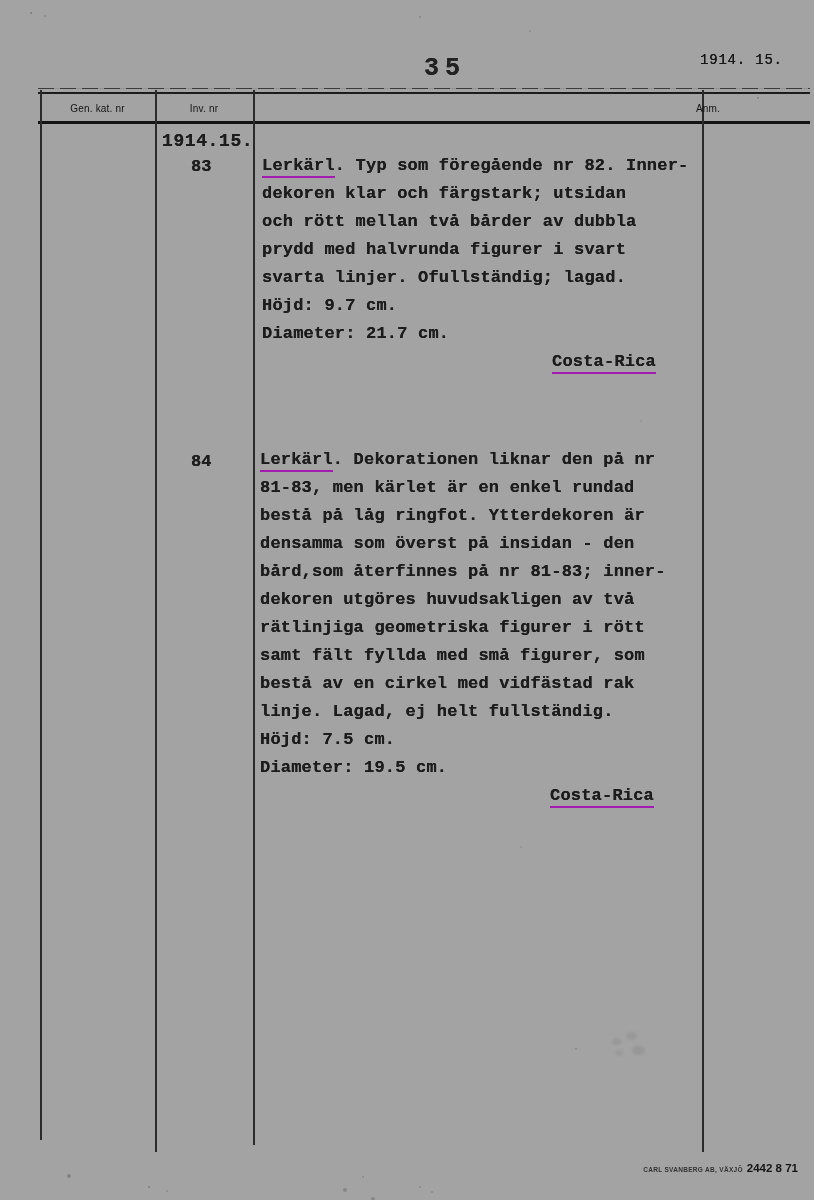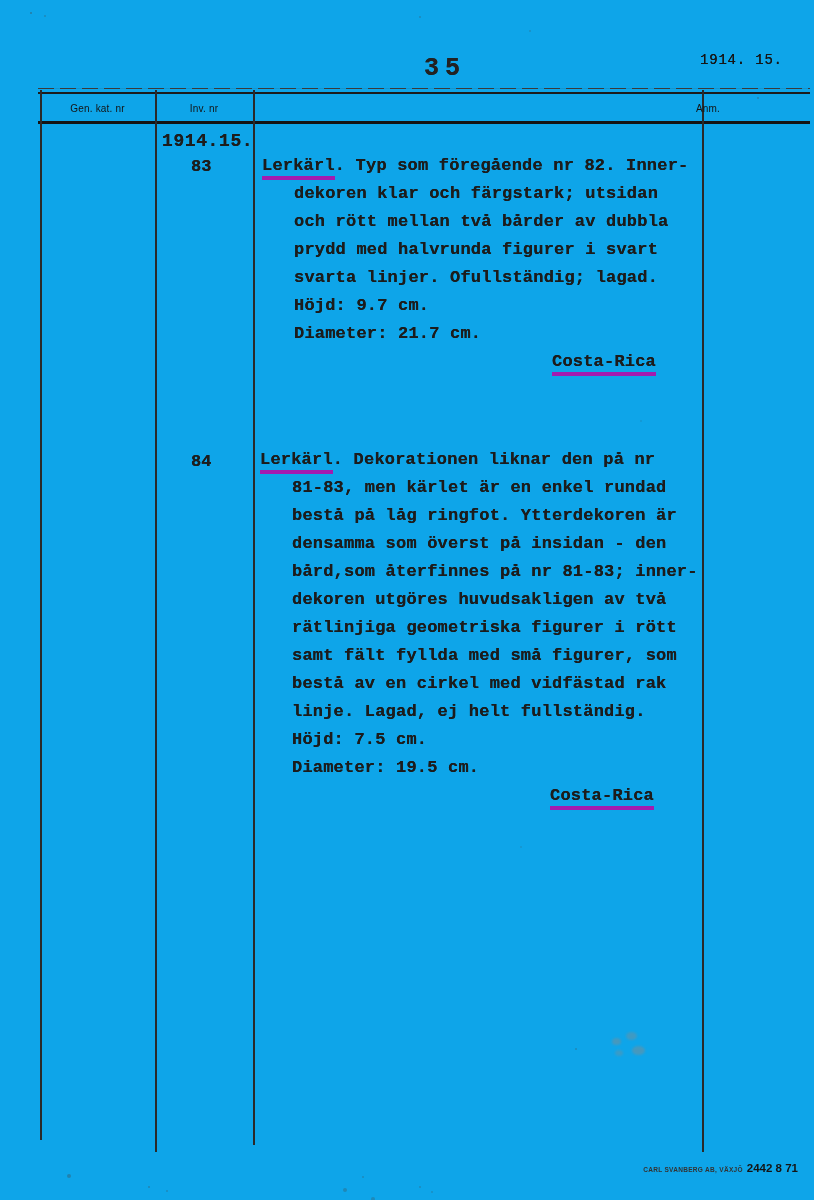--- a/index.html
+++ b/index.html
@@ -1,18 +1,18 @@
 <!DOCTYPE html>
 <html><head>
 <meta charset="utf-8">
 <style>
   html,body { margin:0; padding:0; background:#ffffff; }
   .page {
     position:relative; width:814px; height:1200px;
-    background:#0ea5e9; overflow:hidden;
+    background:#a3a3a3; overflow:hidden;
     font-family:"Liberation Mono", monospace;
     color:#1d1d1d;
   }
   
   .page-num {
     position:absolute; left:424px; top:54px;
     font-size:25px; font-weight:600; letter-spacing:6px;
     color:#222; text-shadow:0 0 .4px #222;
   }
   .year-ref {
@@ -53,23 +53,23 @@
   
   .entry {
     position:absolute; width:450px;
     font-size:17px; line-height:28px; font-weight:700;
     letter-spacing:.2px; text-shadow:0 0 .45px #1d1d1d;
     color:#1c1c1c;
   }
   .e83 { left:262px; top:152px; }
   .e84 { left:260px; top:446px; }
   .line { white-space:pre; height:28px; }
-  .ind  { margin-left:32px; }
+  .ind  { }
   .origin { margin-left:290px; }
-  .u { border-bottom:4px solid #a21caf; padding-bottom:1px; }
+  .u { border-bottom:2px solid #a21caf; padding-bottom:1px; }
   
   .footer {
     position:absolute; right:16px; top:1159px;
     white-space:nowrap; text-align:right; color:#1a1a1a;
   }
   .printer {
     font-family:"Liberation Sans", sans-serif;
     font-size:6.5px; font-weight:700; letter-spacing:.3px; color:#333;
     vertical-align:baseline;
   }

